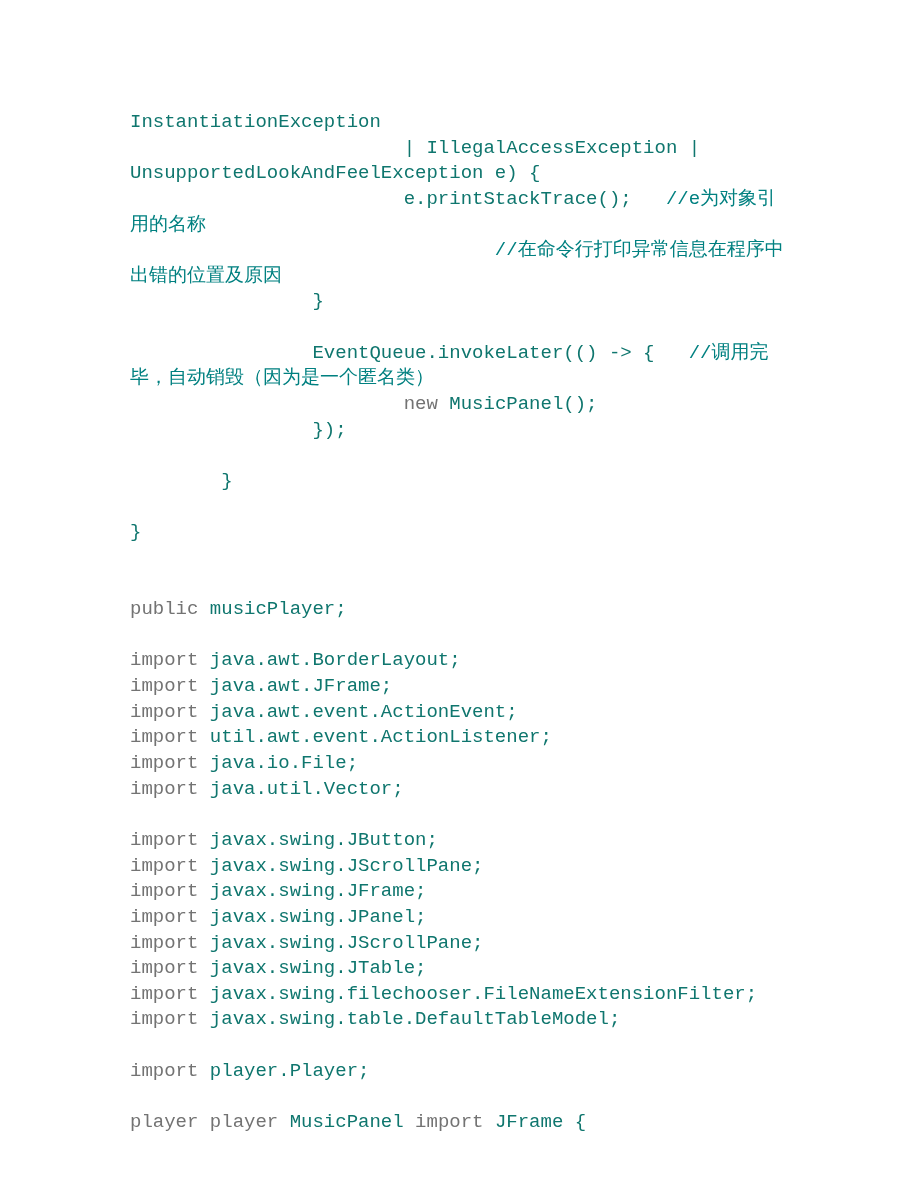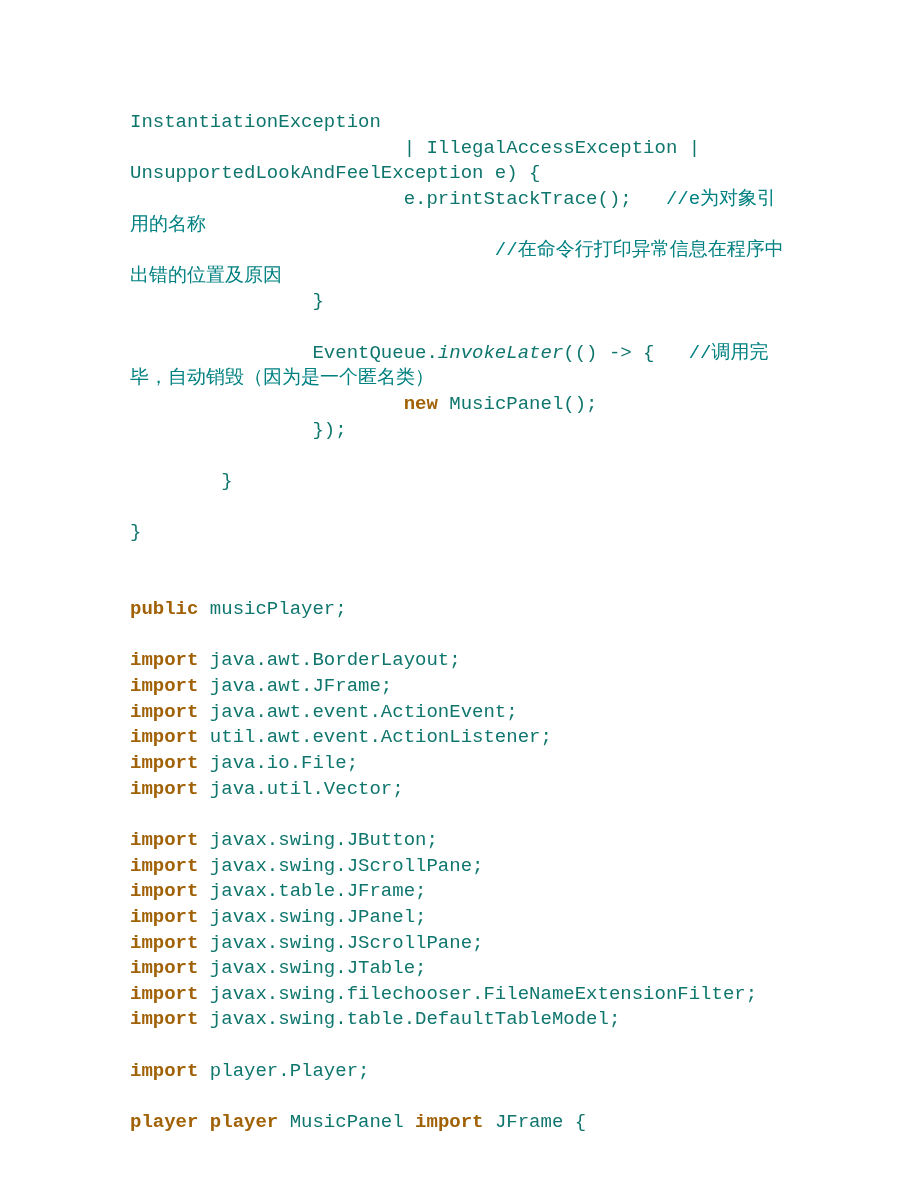--- a/index.html
+++ b/index.html
@@ -14,22 +14,22 @@
     width: 920px;
     min-height: 1191px;
     padding: 110px 130px 50px 130px;
     box-sizing: border-box;
   }
   .code {
     white-space: pre-wrap;
     word-break: break-word;
     color: #000000;
   }
-  .kw { color: #a16207; font-weight: bold; }
-  .it { font-style: italic; }
+  .kw { color: #737373; font-weight: normal; }
+  .it { }
   .cm { color: #008080; }
   .pl { color: #0f766e; }
 </style>
 </head>
 <body>
 
 <div class="page">
 <div class="code"><span class="pl">InstantiationException</span>
 <span class="pl">			| IllegalAccessException | UnsupportedLookAndFeelException e) {</span>
 <span class="pl">			e.printStackTrace();   </span><span class="cm">//e为对象引用的名称</span>
@@ -49,21 +49,21 @@
 <span></span>
 <span class="kw">import</span><span class="pl"> java.awt.BorderLayout;</span>
 <span class="kw">import</span><span class="pl"> java.awt.JFrame;</span>
 <span class="kw">import</span><span class="pl"> java.awt.event.ActionEvent;</span>
 <span class="kw">import</span><span class="pl"> util.awt.event.ActionListener;</span>
 <span class="kw">import</span><span class="pl"> java.io.File;</span>
 <span class="kw">import</span><span class="pl"> java.util.Vector;</span>
 <span></span>
 <span class="kw">import</span><span class="pl"> javax.swing.JButton;</span>
 <span class="kw">import</span><span class="pl"> javax.swing.JScrollPane;</span>
-<span class="kw">import</span><span class="pl"> javax.table.JFrame;</span>
+<span class="kw">import</span><span class="pl"> javax.swing.JFrame;</span>
 <span class="kw">import</span><span class="pl"> javax.swing.JPanel;</span>
 <span class="kw">import</span><span class="pl"> javax.swing.JScrollPane;</span>
 <span class="kw">import</span><span class="pl"> javax.swing.JTable;</span>
 <span class="kw">import</span><span class="pl"> javax.swing.filechooser.FileNameExtensionFilter;</span>
 <span class="kw">import</span><span class="pl"> javax.swing.table.DefaultTableModel;</span>
 <span></span>
 <span class="kw">import</span><span class="pl"> player.Player;</span>
 <span></span>
 <span class="kw">player</span><span class="pl"> </span><span class="kw">player</span><span class="pl"> MusicPanel </span><span class="kw">import</span><span class="pl"> JFrame {</span>
 </div>

